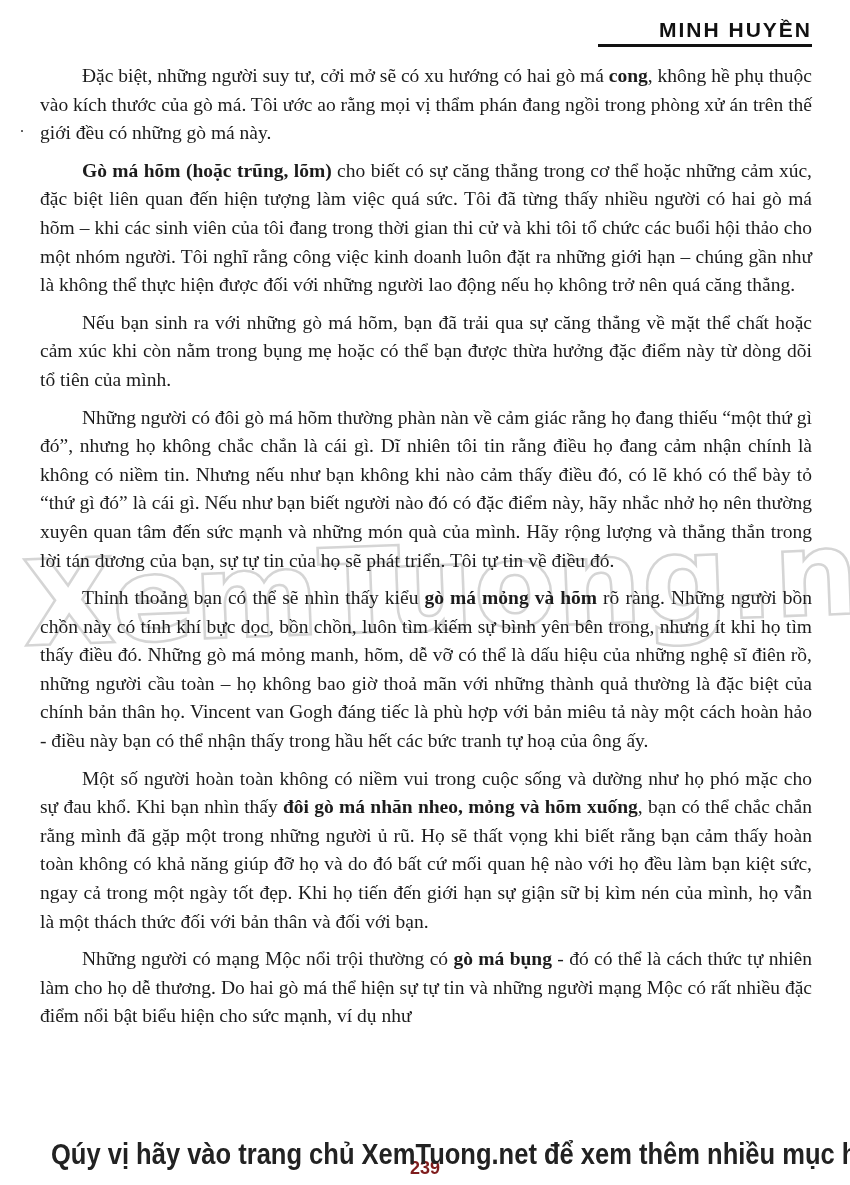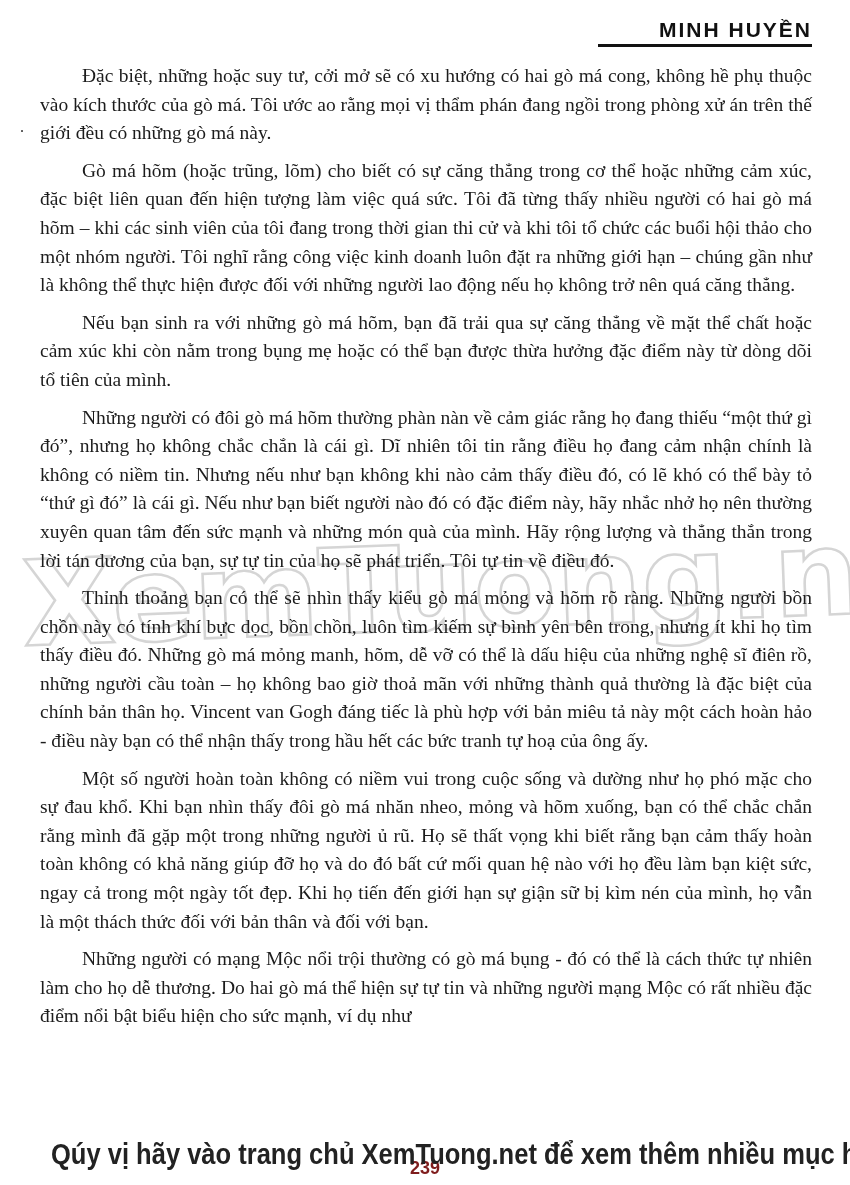--- a/index.html
+++ b/index.html
@@ -60,21 +60,21 @@
     position: absolute;
     left: 40px; top: 62px;
     width: 772px;
     z-index: 2;
     font-size: 19.5px;
     line-height: 28.6px;
     text-align: justify;
   }
   .content p { margin: 0 0 9px 0; }
   .content p.indent { text-indent: 42px; }
-  .b { font-weight: normal; }
+  .b { font-weight: bold; }
 
   
   .footer-banner {
     position: absolute;
     left: 0; right: 0; top: 1138px;
     text-align: center;
     font-family: "Liberation Sans", sans-serif;
     font-weight: 700;
     font-size: 29px;
     color: #222;
@@ -104,21 +104,21 @@
   </div>
   <div class="header-rule"></div>
 
   <span class="margin-mark">.</span>
 
   <div class="watermark">XemTuong.net</div>
 
   <div class="content">
 
 
-    <p class="indent"><span>Đặc biệt, những hoặc suy tư, cởi mở sẽ có xu hướng có hai gò má </span><span class="b">cong</span><span>, không hề phụ thuộc vào kích thước của gò má. Tôi ước ao rằng mọi vị thẩm phán đang ngồi trong phòng xử án trên thế giới đều có những gò má này.</span></p>
+    <p class="indent"><span>Đặc biệt, những người suy tư, cởi mở sẽ có xu hướng có hai gò má </span><span class="b">cong</span><span>, không hề phụ thuộc vào kích thước của gò má. Tôi ước ao rằng mọi vị thẩm phán đang ngồi trong phòng xử án trên thế giới đều có những gò má này.</span></p>
 
     <p class="indent"><span class="b">Gò má hõm (hoặc trũng, lõm)</span><span> cho biết có sự căng thẳng trong cơ thể hoặc những cảm xúc, đặc biệt liên quan đến hiện tượng làm việc quá sức. Tôi đã từng thấy nhiều người có hai gò má hõm – khi các sinh viên của tôi đang trong thời gian thi cử và khi tôi tổ chức các buổi hội thảo cho một nhóm người. Tôi nghĩ rằng công việc kinh doanh luôn đặt ra những giới hạn – chúng gần như là không thể thực hiện được đối với những người lao động nếu họ không trở nên quá căng thẳng.</span></p>
 
     <p class="indent"><span>Nếu bạn sinh ra với những gò má hõm, bạn đã trải qua sự căng thẳng về mặt thể chất hoặc cảm xúc khi còn nằm trong bụng mẹ hoặc có thể bạn được thừa hưởng đặc điểm này từ dòng dõi tổ tiên của mình.</span></p>
 
     <p class="indent"><span>Những người có đôi gò má hõm thường phàn nàn về cảm giác rằng họ đang thiếu “một thứ gì đó”, nhưng họ không chắc chắn là cái gì. Dĩ nhiên tôi tin rằng điều họ đang cảm nhận chính là không có niềm tin. Nhưng nếu như bạn không khi nào cảm thấy điều đó, có lẽ khó có thể bày tỏ “thứ gì đó” là cái gì. Nếu như bạn biết người nào đó có đặc điểm này, hãy nhắc nhở họ nên thường xuyên quan tâm đến sức mạnh và những món quà của mình. Hãy rộng lượng và thẳng thắn trong lời tán dương của bạn, sự tự tin của họ sẽ phát triển. Tôi tự tin về điều đó.</span></p>
 
     <p class="indent"><span>Thỉnh thoảng bạn có thể sẽ nhìn thấy kiểu </span><span class="b">gò má mỏng và hõm</span><span> rõ ràng. Những người bồn chồn này có tính khí bực dọc, bồn chồn, luôn tìm kiếm sự bình yên bên trong, nhưng ít khi họ tìm thấy điều đó. Những gò má mỏng manh, hõm, dễ vỡ có thể là dấu hiệu của những nghệ sĩ điên rồ, những người cầu toàn – họ không bao giờ thoả mãn với những thành quả thường là đặc biệt của chính bản thân họ. Vincent van Gogh đáng tiếc là phù hợp với bản miêu tả này một cách hoàn hảo - điều này bạn có thể nhận thấy trong hầu hết các bức tranh tự hoạ của ông ấy.</span></p>
 
     <p class="indent"><span>Một số người hoàn toàn không có niềm vui trong cuộc sống và dường như họ phó mặc cho sự đau khổ. Khi bạn nhìn thấy </span><span class="b">đôi gò má nhăn nheo, mỏng và hõm xuống</span><span>, bạn có thể chắc chắn rằng mình đã gặp một trong những người ủ rũ. Họ sẽ thất vọng khi biết rằng bạn cảm thấy hoàn toàn không có khả năng giúp đỡ họ và do đó bất cứ mối quan hệ nào với họ đều làm bạn kiệt sức, ngay cả trong một ngày tốt đẹp. Khi họ tiến đến giới hạn sự giận sữ bị kìm nén của mình, họ vẫn là một thách thức đối với bản thân và đối với bạn.</span></p>

